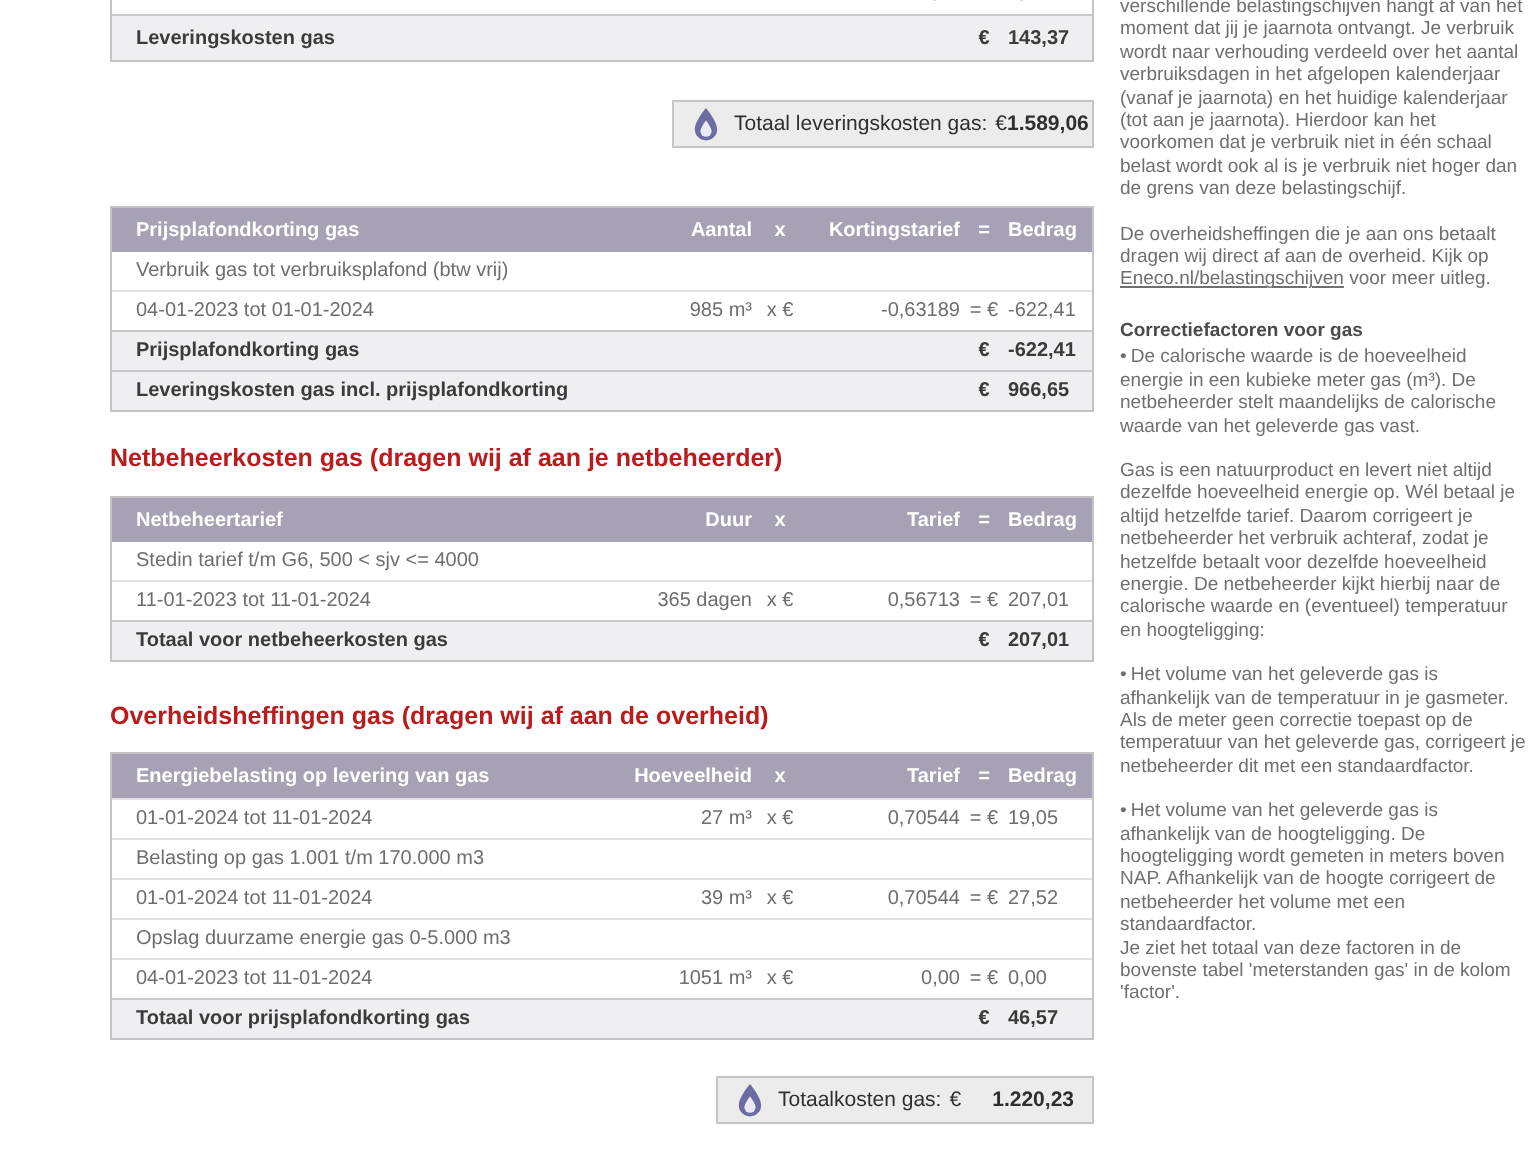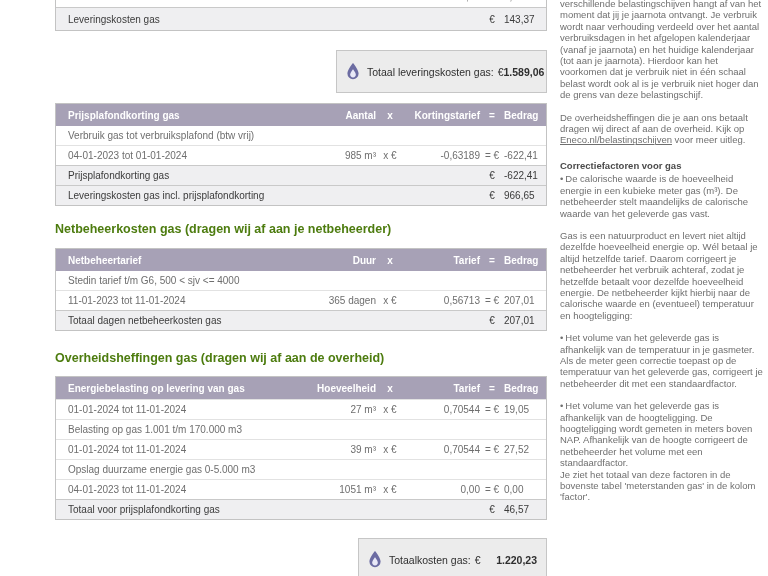--- a/index.html
+++ b/index.html
@@ -7,33 +7,33 @@
         font-family:"Liberation Sans",sans-serif;}
 
   
   .tbl{position:absolute;left:55px;width:492px;border:1px solid #c3c3c3;background:#fff;
        font-size:10px;color:#6e6e6e;box-sizing:border-box;}
   .thead{display:flex;align-items:center;height:22px;padding:0 6px 0 12px;
          background:#a7a1b6;color:#ffffff;font-weight:bold;}
   .tr{display:flex;align-items:center;height:19px;padding:0 6px 0 12px;border-top:1px solid #e2e2e2;}
   .tr.h22{height:22px;}
   .tr.first{border-top:none;}
-  .tr.total{background:#efeff1;color:#3b3b3b;font-weight:normal;border-top:1px solid #c9c9c9;}
+  .tr.total{background:#efeff1;color:#3b3b3b;font-weight:bold;border-top:1px solid #c9c9c9;}
   .c-desc{flex:1;white-space:nowrap;overflow:hidden;}
   .c-qty{width:90px;text-align:right;white-space:nowrap;}
   .c-op1{width:28px;text-align:center;white-space:nowrap;}
   .c-tar{width:76px;text-align:right;white-space:nowrap;}
   .c-op2{width:24px;text-align:center;white-space:nowrap;}
   .c-amt{width:36px;text-align:left;white-space:nowrap;}
 
   
-  .sec-h{position:absolute;left:55px;width:492px;font-size:12.5px;font-weight:bold;color:#4d7c0f;}
-
-  
-  .totbox{position:absolute;height:43px;background:#ececec;border:1px solid #c6c6c6;
+  .sec-h{position:absolute;left:55px;width:492px;font-size:12.5px;font-weight:bold;color:#b91c1c;}
+
+  
+  .totbox{position:absolute;height:24px;background:#ececec;border:1px solid #c6c6c6;
           box-sizing:border-box;display:flex;align-items:center;padding:0 9px;
           font-size:10.5px;color:#2f2f2f;}
   .flame{display:inline-flex;width:14px;height:17px;margin-right:7px;flex:none;}
   .tb-label{white-space:nowrap;}
   .tb-euro{margin-left:4px;}
   .tb-amt{margin-left:auto;font-weight:bold;}
 
   
   .sidebar{position:absolute;left:560px;top:-2px;width:203px;font-size:9.5px;
            line-height:11.4px;color:#6f6f6f;}
@@ -123,21 +123,21 @@
     </div>
     <div class="tr">
       <div class="c-desc">11-01-2023 tot 11-01-2024</div>
       <div class="c-qty">365 dagen</div>
       <div class="c-op1">x €</div>
       <div class="c-tar">0,56713</div>
       <div class="c-op2">= €</div>
       <div class="c-amt">207,01</div>
     </div>
     <div class="tr total">
-      <div class="c-desc">Totaal dagen netbeheerkosten gas</div>
+      <div class="c-desc">Totaal voor netbeheerkosten gas</div>
       <div class="c-op2">€</div>
       <div class="c-amt">207,01</div>
     </div>
   </div>
 
   <div class="sec-h" style="top:351px">Overheidsheffingen gas (dragen wij af aan de overheid)</div>
 
   <div class="tbl" style="top:376px">
     <div class="thead">
       <div class="c-desc">Energiebelasting op levering van gas</div>

